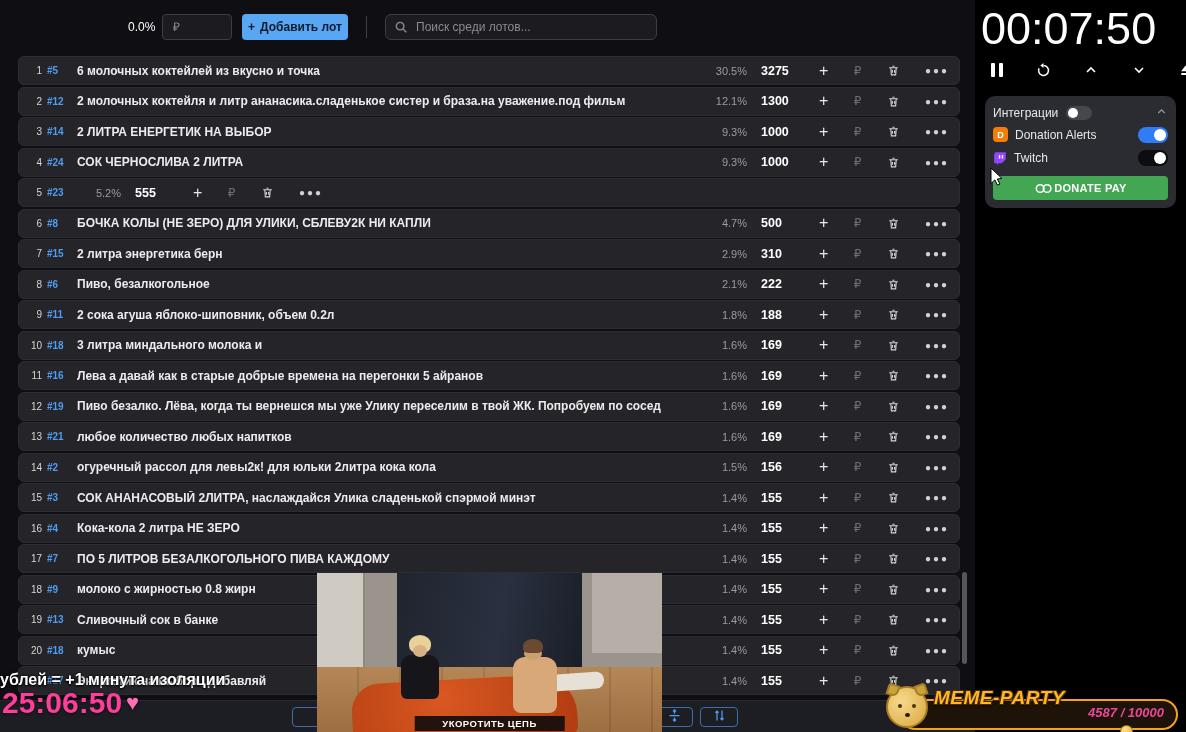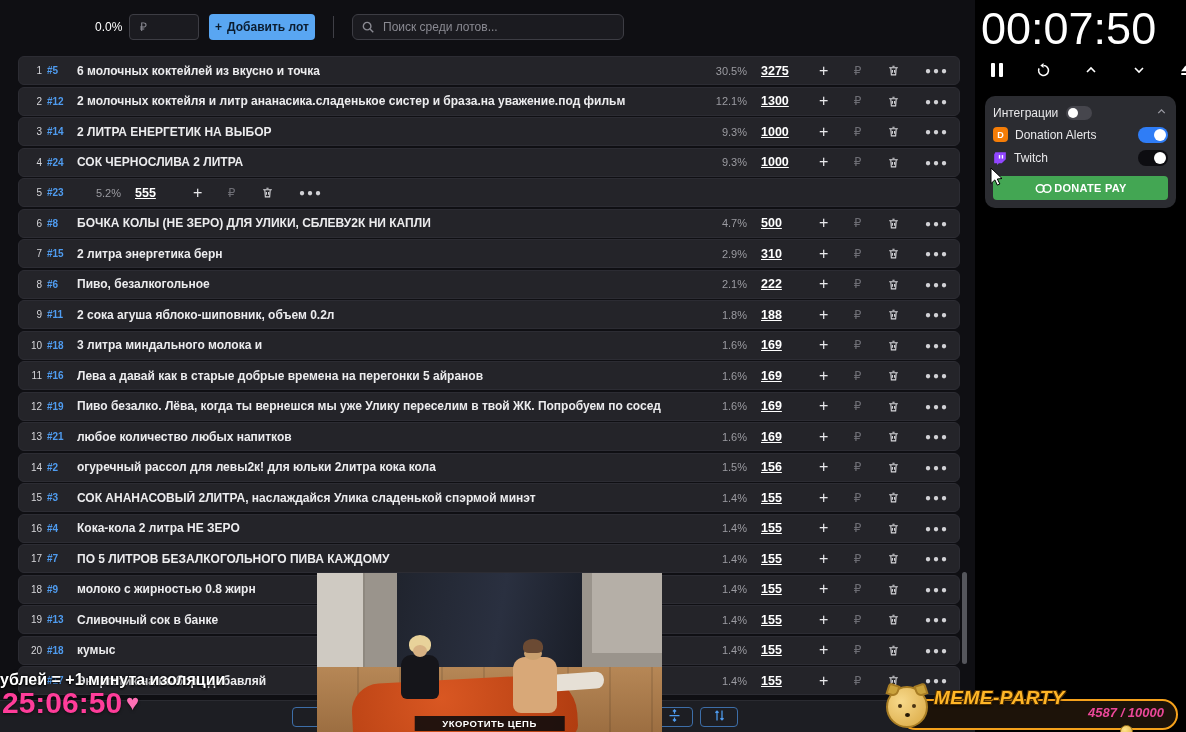--- a/index.html
+++ b/index.html
@@ -7,35 +7,35 @@
   body { font-family:"Liberation Sans","DejaVu Sans",sans-serif; }
   .app { position:relative; width:1186px; height:732px; background:#0f0f13; overflow:hidden; }
 
   
   .main { position:absolute; left:0; top:0; width:975px; height:700px; background:#0f0f13; }
 
   .toolbar { position:absolute; left:0; top:0; width:975px; height:54px; display:flex; align-items:center; padding-left:95px; }
   .tb-input { height:26px; background:#1b1b20; border:1px solid #3d3d44; border-radius:4px; color:#e3e3e6; font-size:12px; padding:0 10px; outline:none; }
   .tb-input::placeholder { color:#8a8a92; }
   .new-lot { width:336px; margin-right:9px; }
-  .pct-label { width:34px; color:#fff; font-size:12px; }
+  .pct-label { width:34px; color:#fff; font-size:12px;margin-left:33px; }
   .cost { width:70px; margin-right:10px; }
   .add-btn { height:26px; width:106px; background:#59a6f2; border:none; border-radius:4px; color:#0b1c2e; font-weight:700; font-size:12px; cursor:pointer; display:flex; align-items:center; justify-content:center; gap:5px; margin-right:18px; }
   .tb-divider { width:1px; height:22px; background:#3f3f46; margin-right:18px; }
   .search-wrap { position:relative; }
   .search { width:272px; padding-left:30px; border-radius:6px; }
   .search-icon { position:absolute; left:9px; top:6px; }
 
   .lots-list { position:absolute; left:18px; top:56px; width:942px; }
   .lot-row { display:flex; align-items:center; height:29px; margin-bottom:1.5px; background:#242429; border:1px solid #2c2c33; border-radius:6px; padding:0 10px 0 6px; }
   .col-pos { width:22px; font-size:10px; color:#d6d6da; text-align:right; padding-right:5px; flex:none; }
   .col-id { width:30px; font-size:10px; font-weight:700; color:#4f9cf0; flex:none; }
   .col-title { flex:1; font-size:12px; font-weight:700; color:#ececee; white-space:nowrap; overflow:hidden; padding-right:10px; }
   .col-pct { width:44px; text-align:right; font-size:11px; color:#9b9ba1; flex:none; }
-  .col-amt { width:58px; margin-left:14px; font-size:12.5px; font-weight:700; color:#fff; flex:none;text-decoration:underline; }
+  .col-amt { width:58px; margin-left:14px; font-size:12.5px; font-weight:700; color:#fff; flex:none; }
   .col-actions { display:flex; align-items:center; width:130px; justify-content:space-between; flex:none; }
   .act-plus { font-size:16px; color:#e9e9ec; line-height:1; cursor:pointer; }
   .act-rub { font-size:12px; color:#6e6e75; cursor:pointer; }
   .act-trash { cursor:pointer; display:flex; }
   .act-dots { color:#d2d2d6; font-size:10px; letter-spacing:2px; cursor:pointer; }
 
   .scroll-thumb { position:absolute; left:962px; top:572px; width:5px; height:92px; background:#55565c; border-radius:3px; }
 
   
   .bottombar { position:absolute; left:0; top:700px; width:975px; height:32px; background:#1d1e23; border-top:1px solid #2a2b31; z-index:2; }

